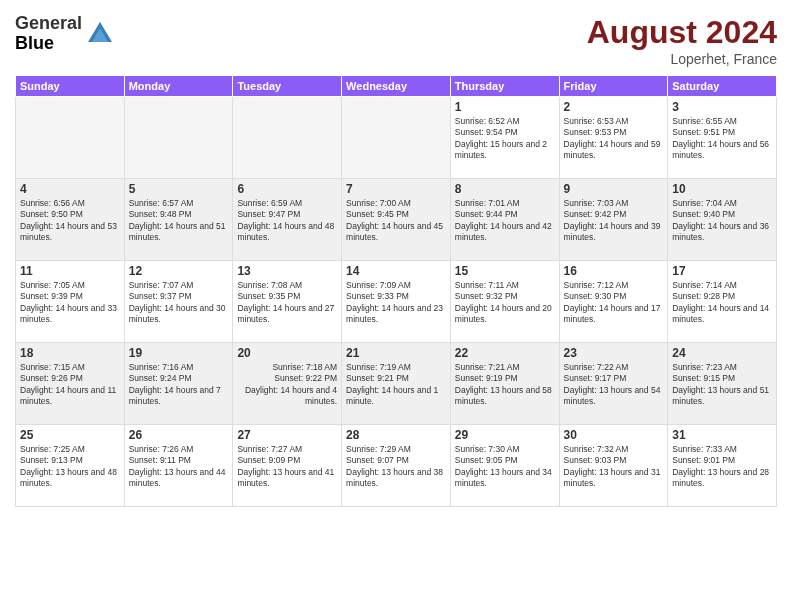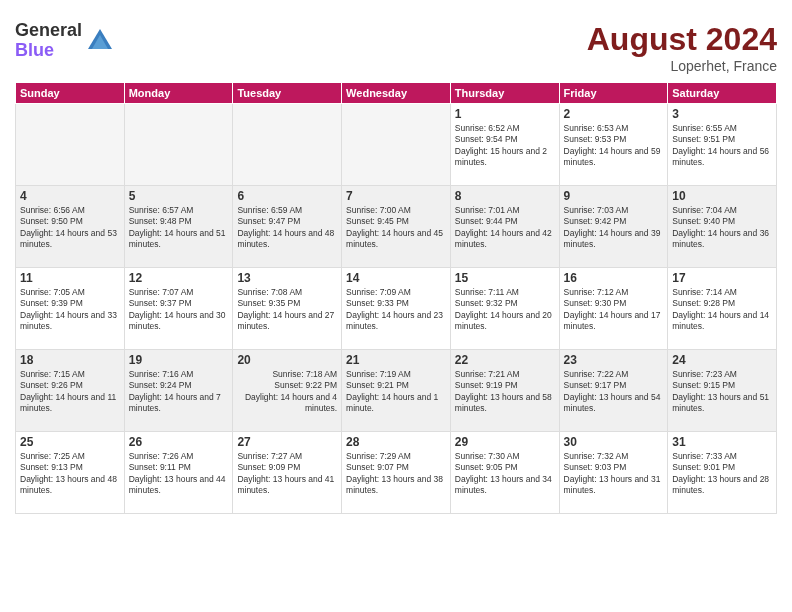--- a/index.html
+++ b/index.html
@@ -6,21 +6,21 @@
     body {
       width: 792px;
       height: 612px;
       font-family: Arial, sans-serif;
       background: #fff;
       overflow: hidden;
     }
     .container {
       width: 792px;
       height: 612px;
-      padding: 21px 15px;
+      padding: 14px 15px;
     }
     .header {
       display: flex;
       justify-content: space-between;
       align-items: flex-start;
       margin-bottom: 8px;
     }
     .logo {
       display: flex;
       align-items: center;
@@ -31,21 +31,21 @@
       line-height: 1.1;
     }
     .logo-general {
       font-size: 18px;
       font-weight: bold;
       color: #333;
     }
     .logo-blue {
       font-size: 18px;
       font-weight: bold;
-      color: #8b5cf6;
+      color: #000000;
     }
     .logo-icon {
       width: 28px;
       height: 28px;
       margin-left: 4px;
     }
     .title-block {
       text-align: right;
     }
     .month-title {
@@ -56,21 +56,21 @@
     .location {
       font-size: 14px;
       color: #555;
     }
     .calendar {
       width: 100%;
       border-collapse: collapse;
       table-layout: fixed;
     }
     .calendar th {
-      background: #be185d;
+      background: #8b5cf6;
       color: #fff;
       font-size: 11px;
       font-weight: bold;
       padding: 4px 4px;
       text-align: left;
       border: 1px solid #fff;
     }
     .calendar td {
       border: 1px solid #ddd;
       vertical-align: top;

